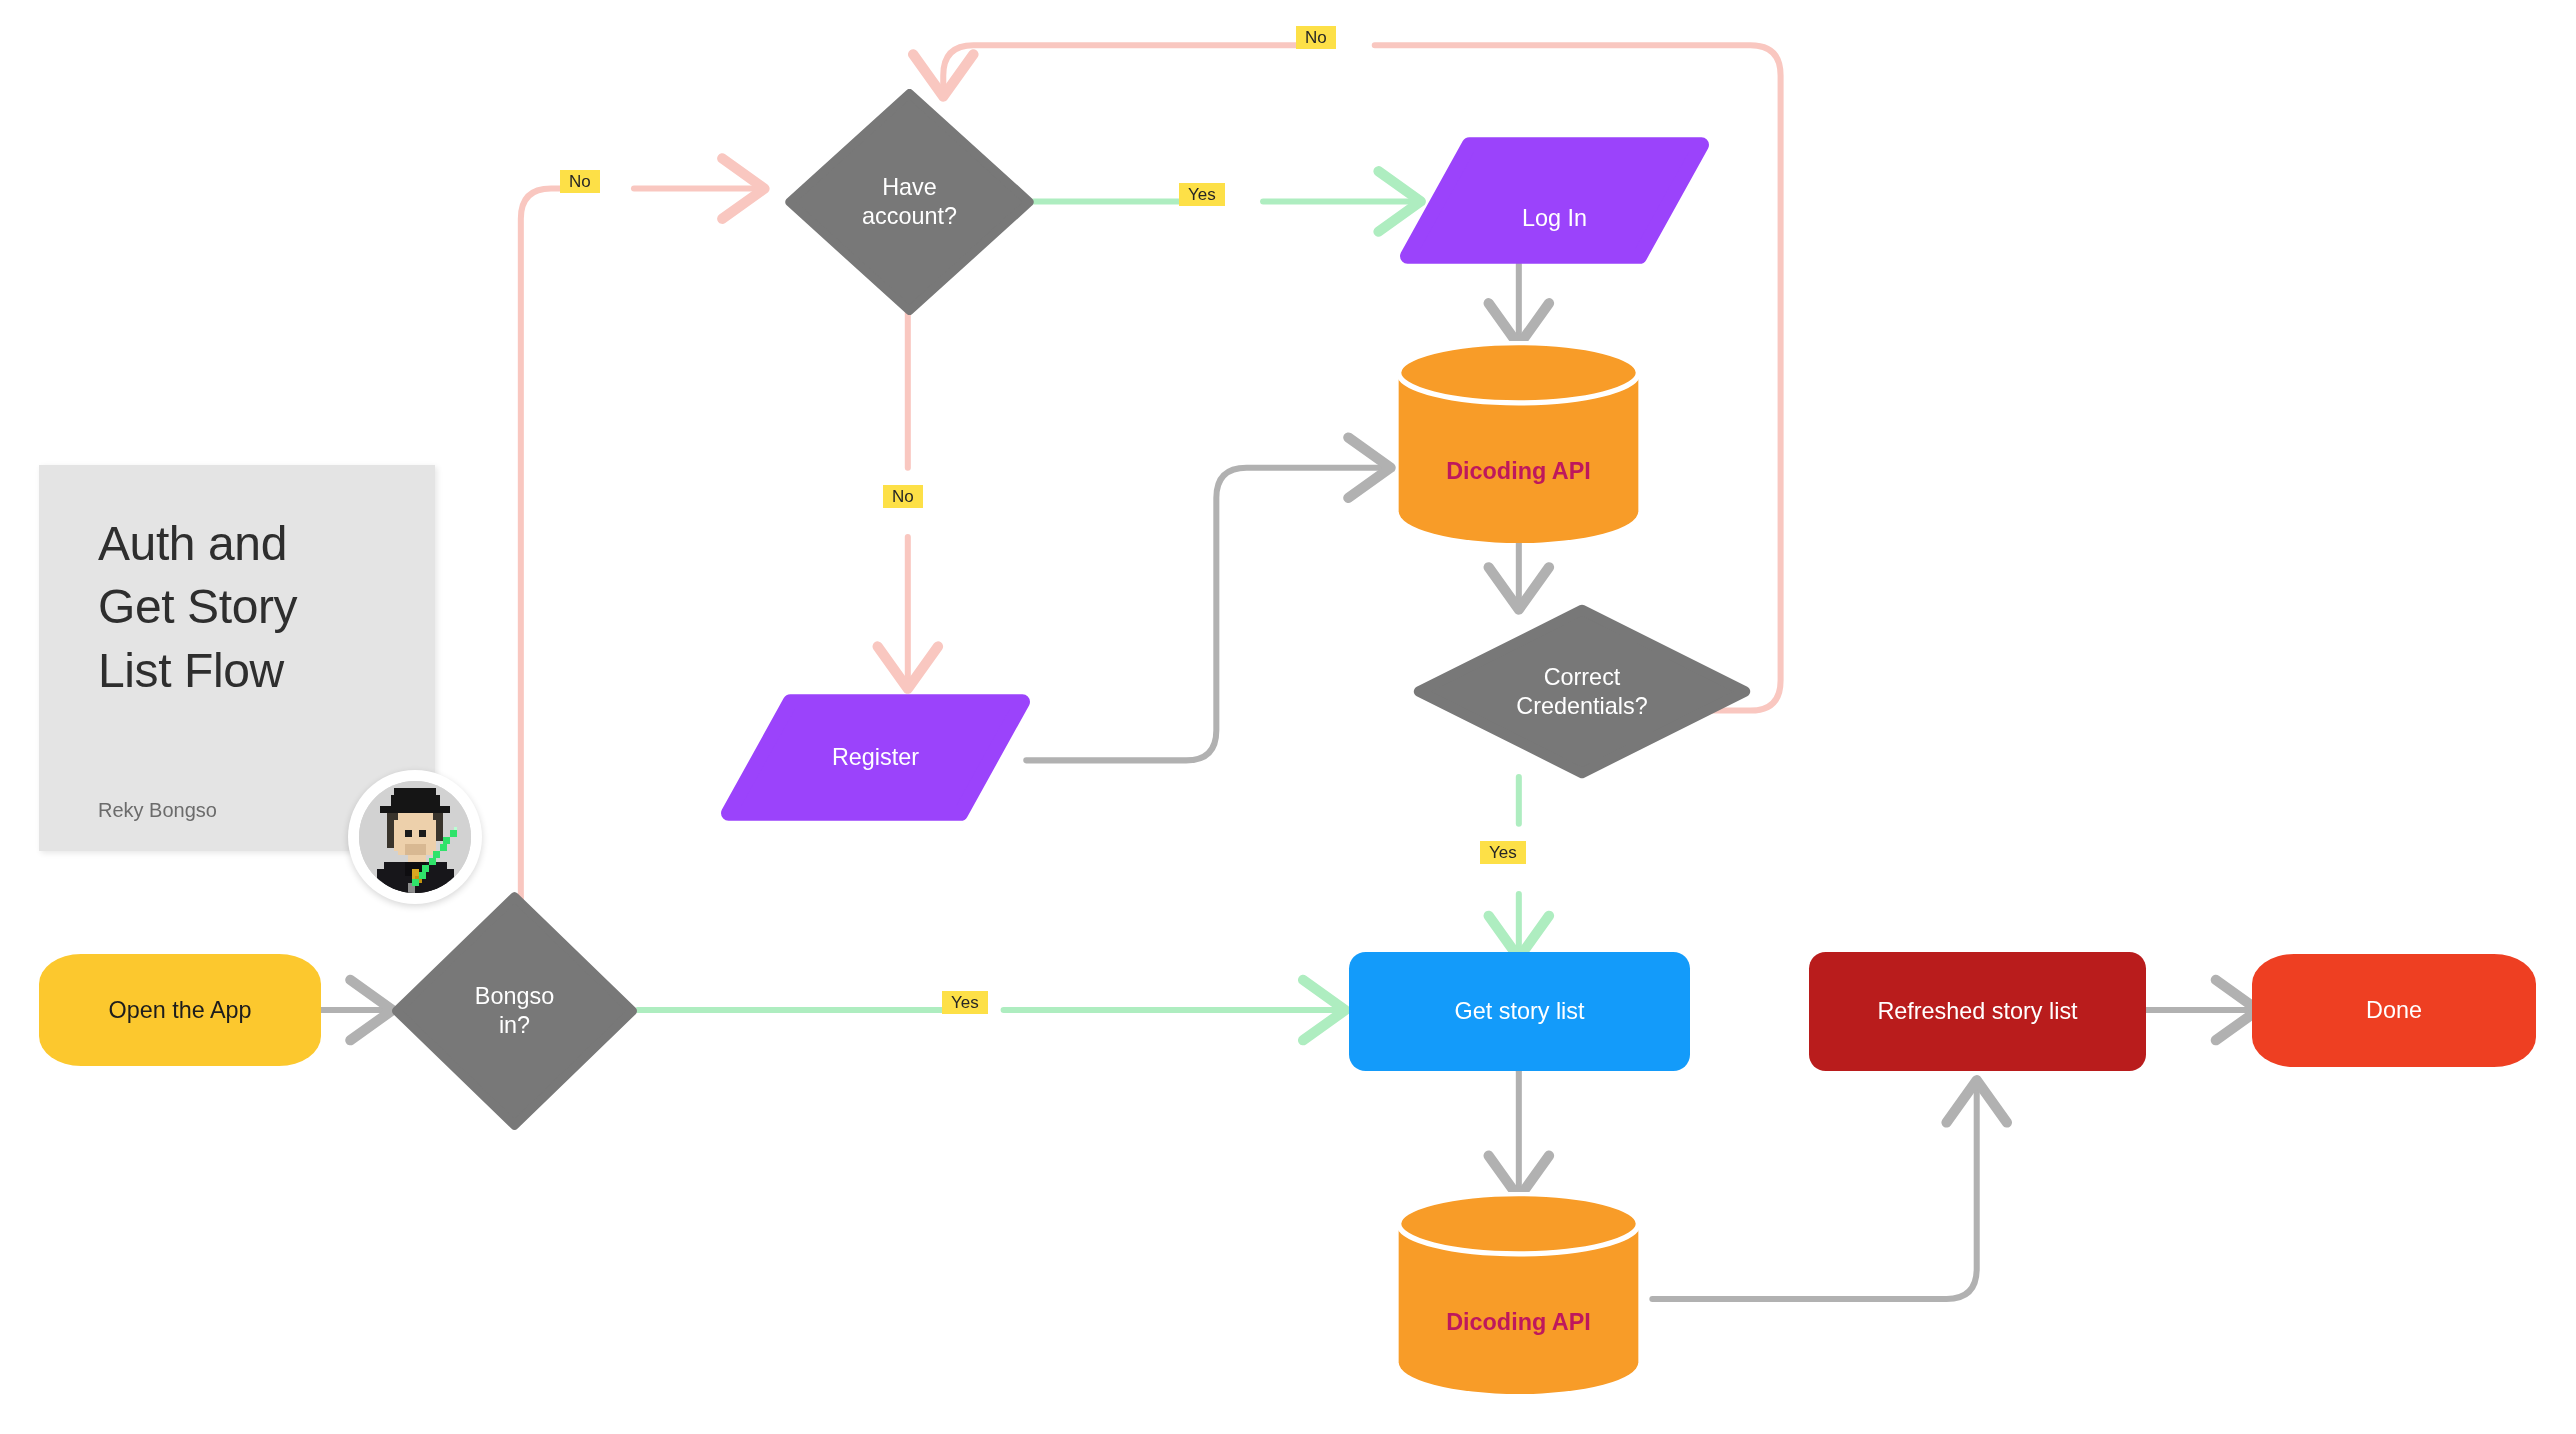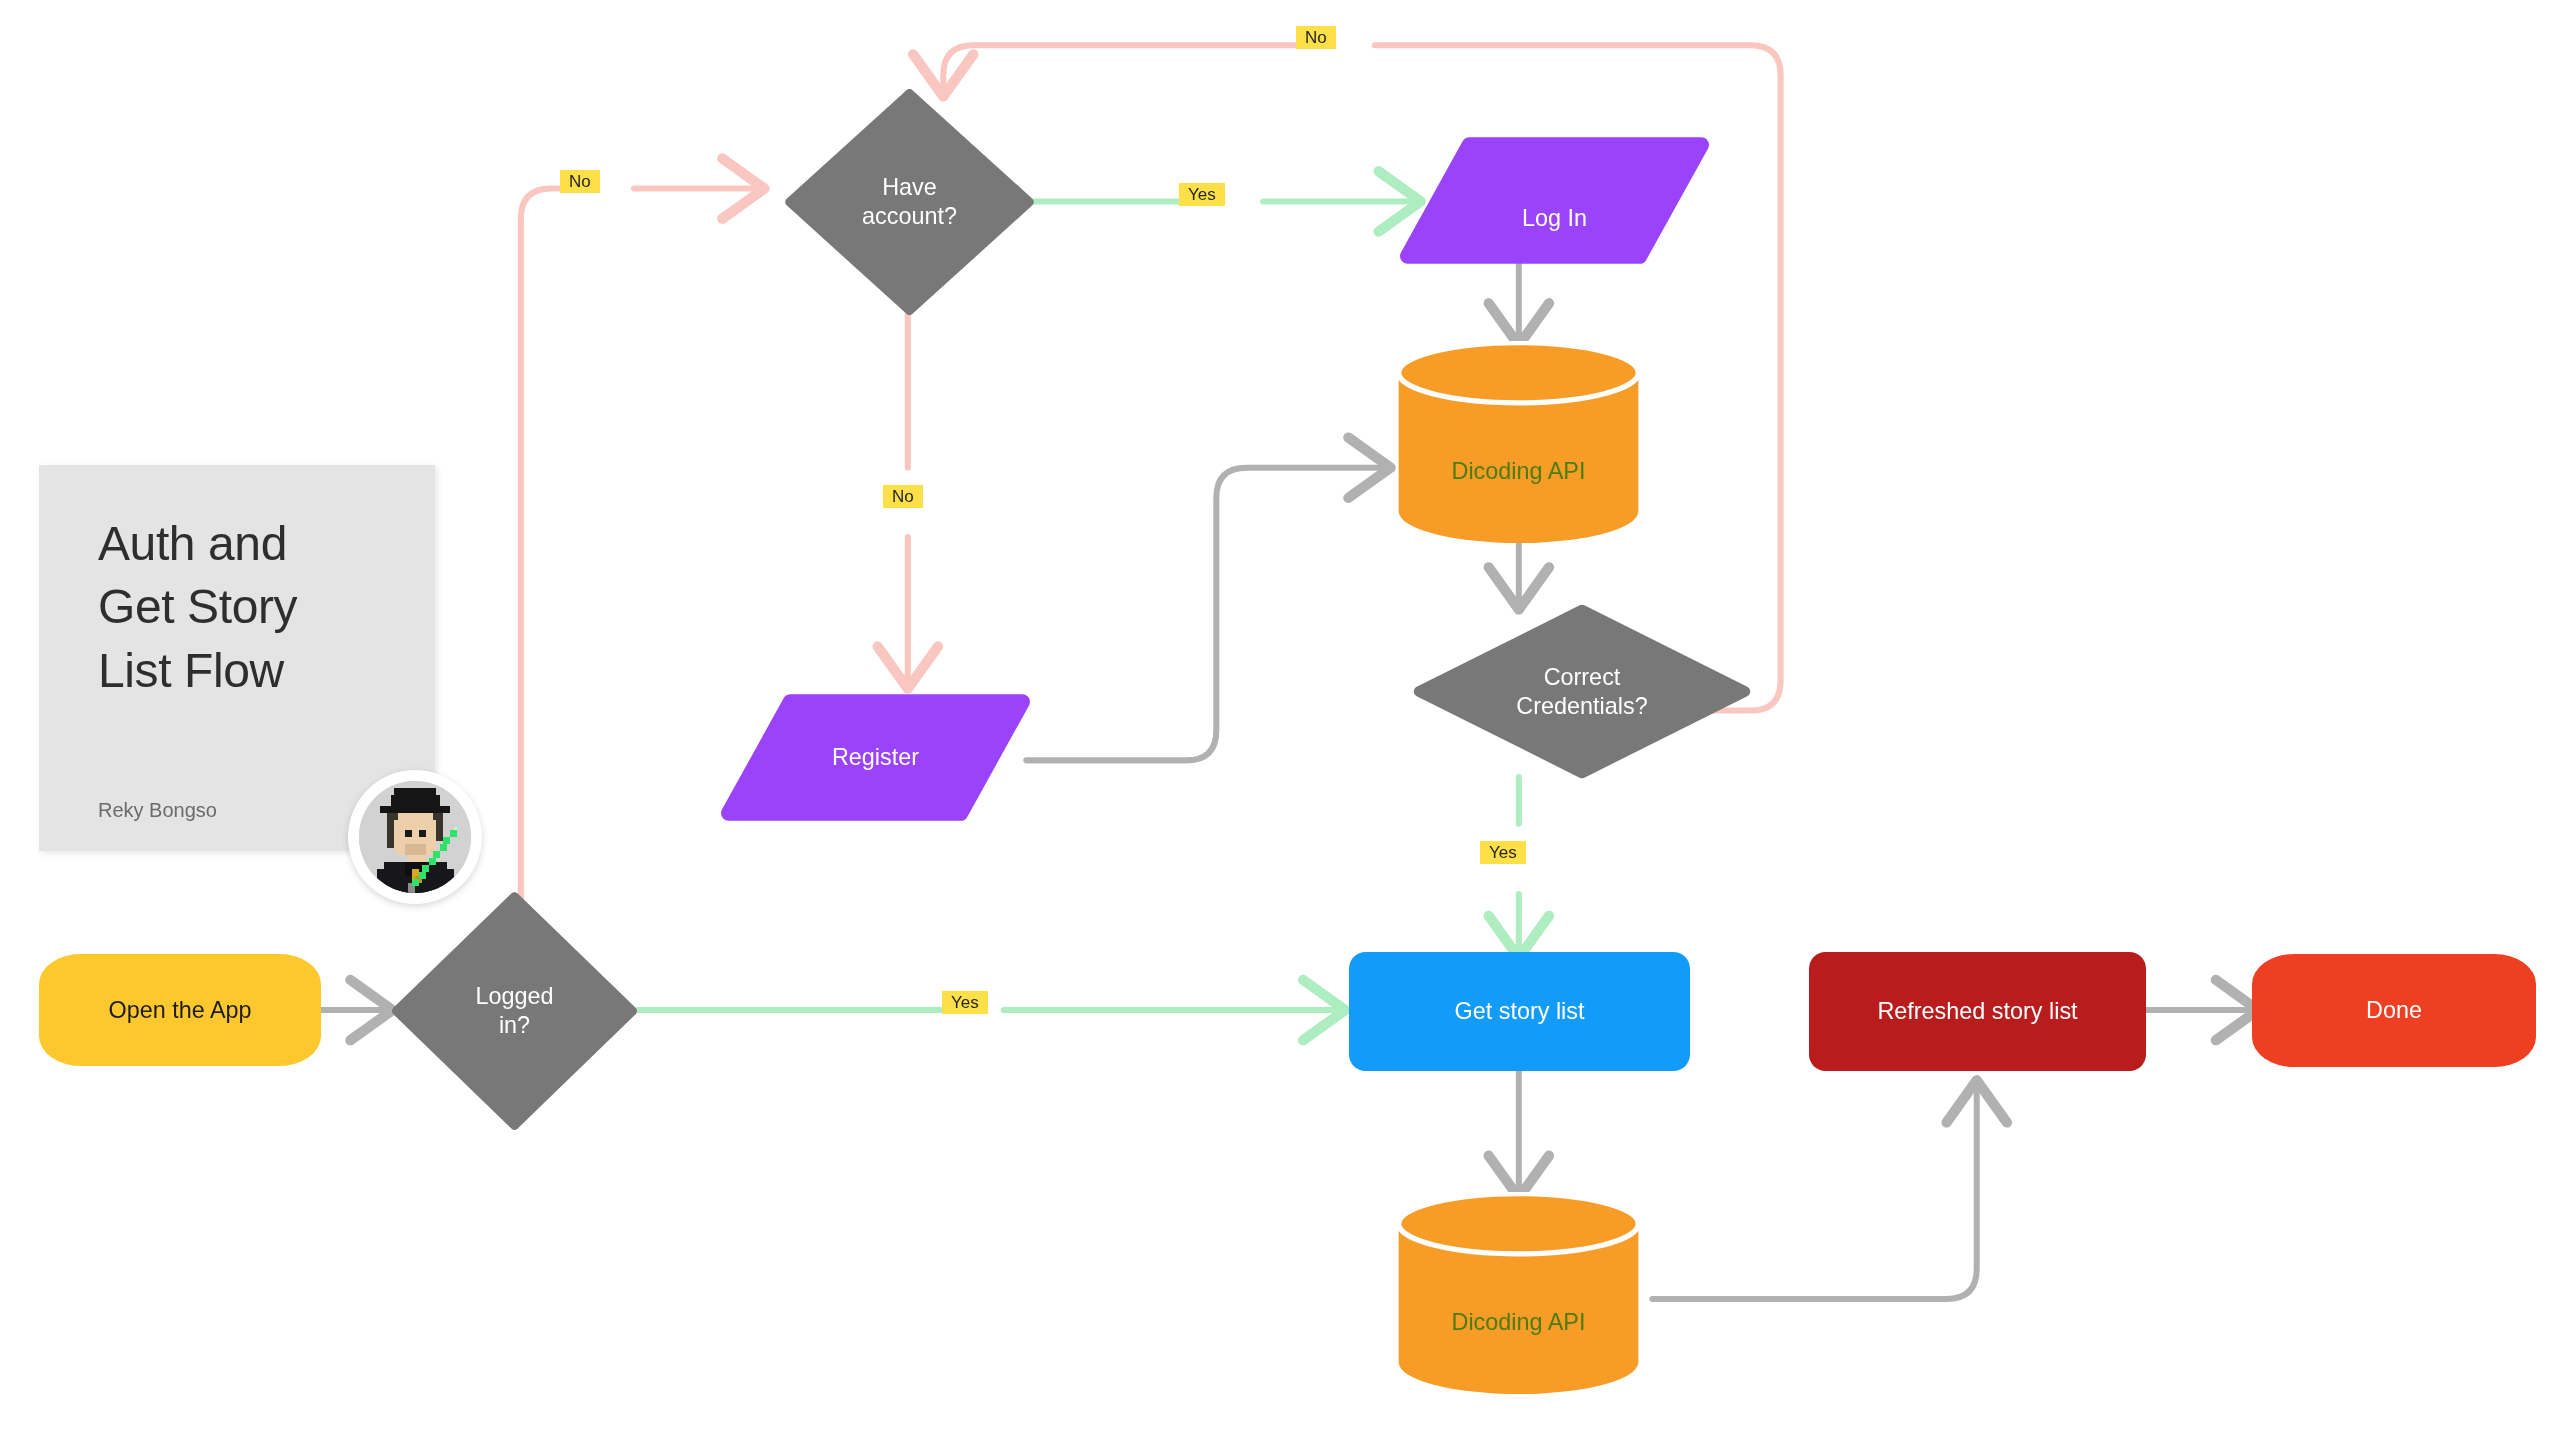--- a/index.html
+++ b/index.html
@@ -88,21 +88,21 @@
   .diamond-wrap { position: absolute; }
   .diamond-shape {
     position: absolute;
     left: 0; top: 0; width: 100%; height: 100%;
   }
   .parallelogram-wrap { position: absolute; }
   .cylinder-wrap { position: absolute; }
 
   .txt-white { color: #ffffff; }
   .txt-dark  { color: #1d1d1d; }
-  .txt-brown { color: #4d7c0f; }
+  .txt-brown { color: #be185d; font-weight: bold; }
   .fs-31 { font-size: 23.4px; }
 
   .edge-label {
     position: absolute;
     font-size: 17px;
     color: #262626;
     white-space: nowrap;
     background: #fde047;
     padding: 1.5px 9px;
     z-index: 4;
@@ -213,21 +213,21 @@
 
   <div class="node pill-box" style="left:39px; top:954px; width:282px; height:112px; background:#fcc82e;">
     <span class="node-label txt-dark fs-31">Open the App</span>
   </div>
 
   <div class="diamond-wrap" style="left:392px; top:892px; width:245px; height:238px;">
     <svg class="diamond-shape" viewBox="0 0 325 315">
       <path d="M162.5 6 L319 157.5 L162.5 309 L6 157.5 Z" fill="#787878" stroke="#787878" stroke-width="12" stroke-linejoin="round"></path>
     </svg>
     <div class="node" style="left:0; top:0; width:100%; height:100%;">
-      <span class="node-label txt-white fs-31">Logged
+      <span class="node-label txt-white fs-31">Bongso
 in?</span>
     </div>
   </div>
 
   <div class="diamond-wrap" style="left:785px; top:89px; width:249px; height:226px;">
     <svg class="diamond-shape" viewBox="0 0 330 300">
       <path d="M165 6 L324 150 L165 294 L6 150 Z" fill="#787878" stroke="#787878" stroke-width="12" stroke-linejoin="round"></path>
     </svg>
     <div class="node" style="left:0; top:0; width:100%; height:100%;">
       <span class="node-label txt-white fs-31">Have

